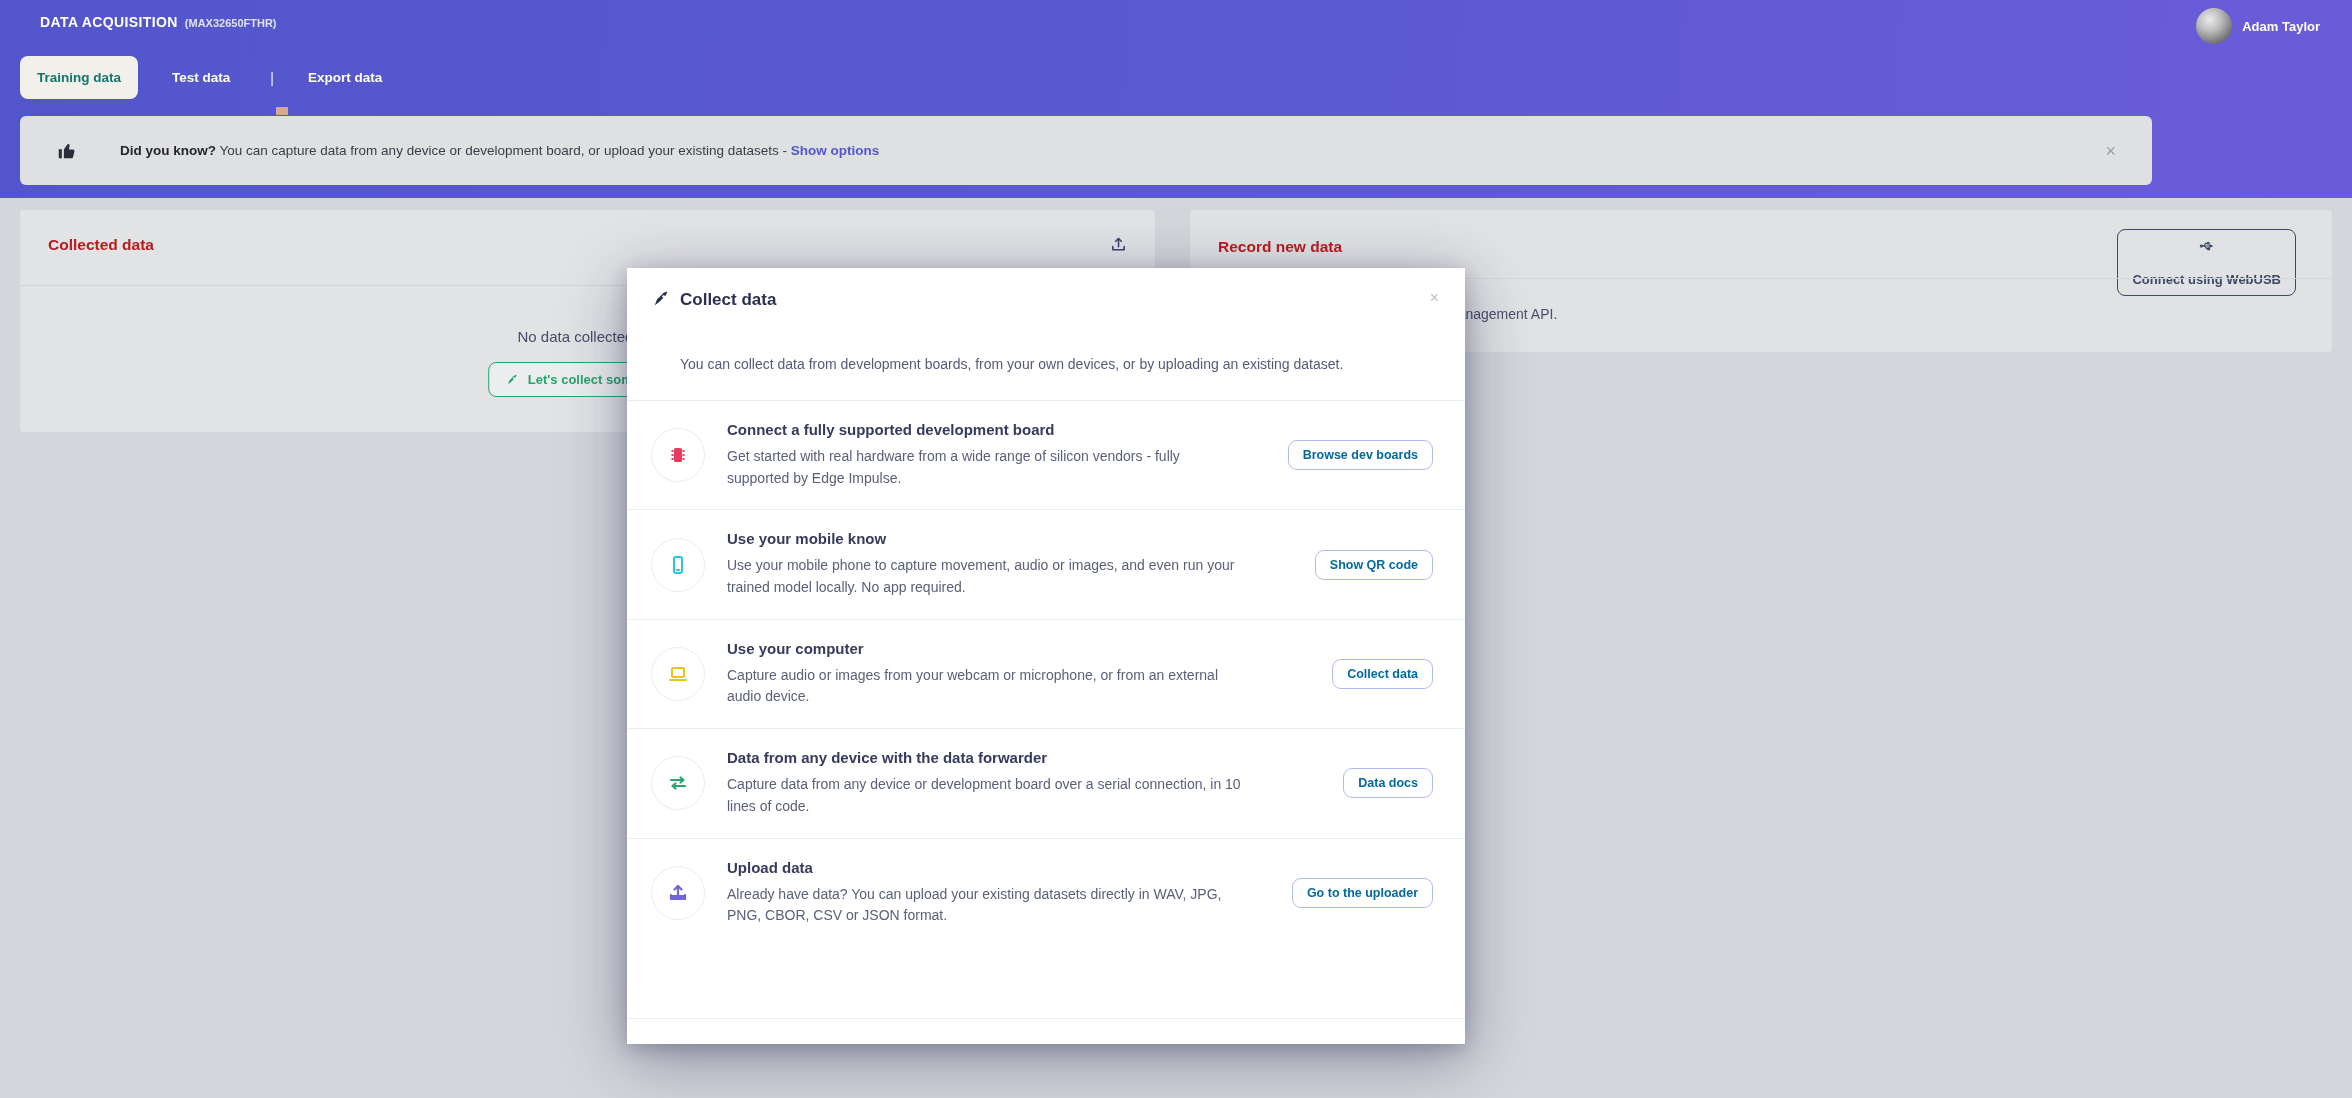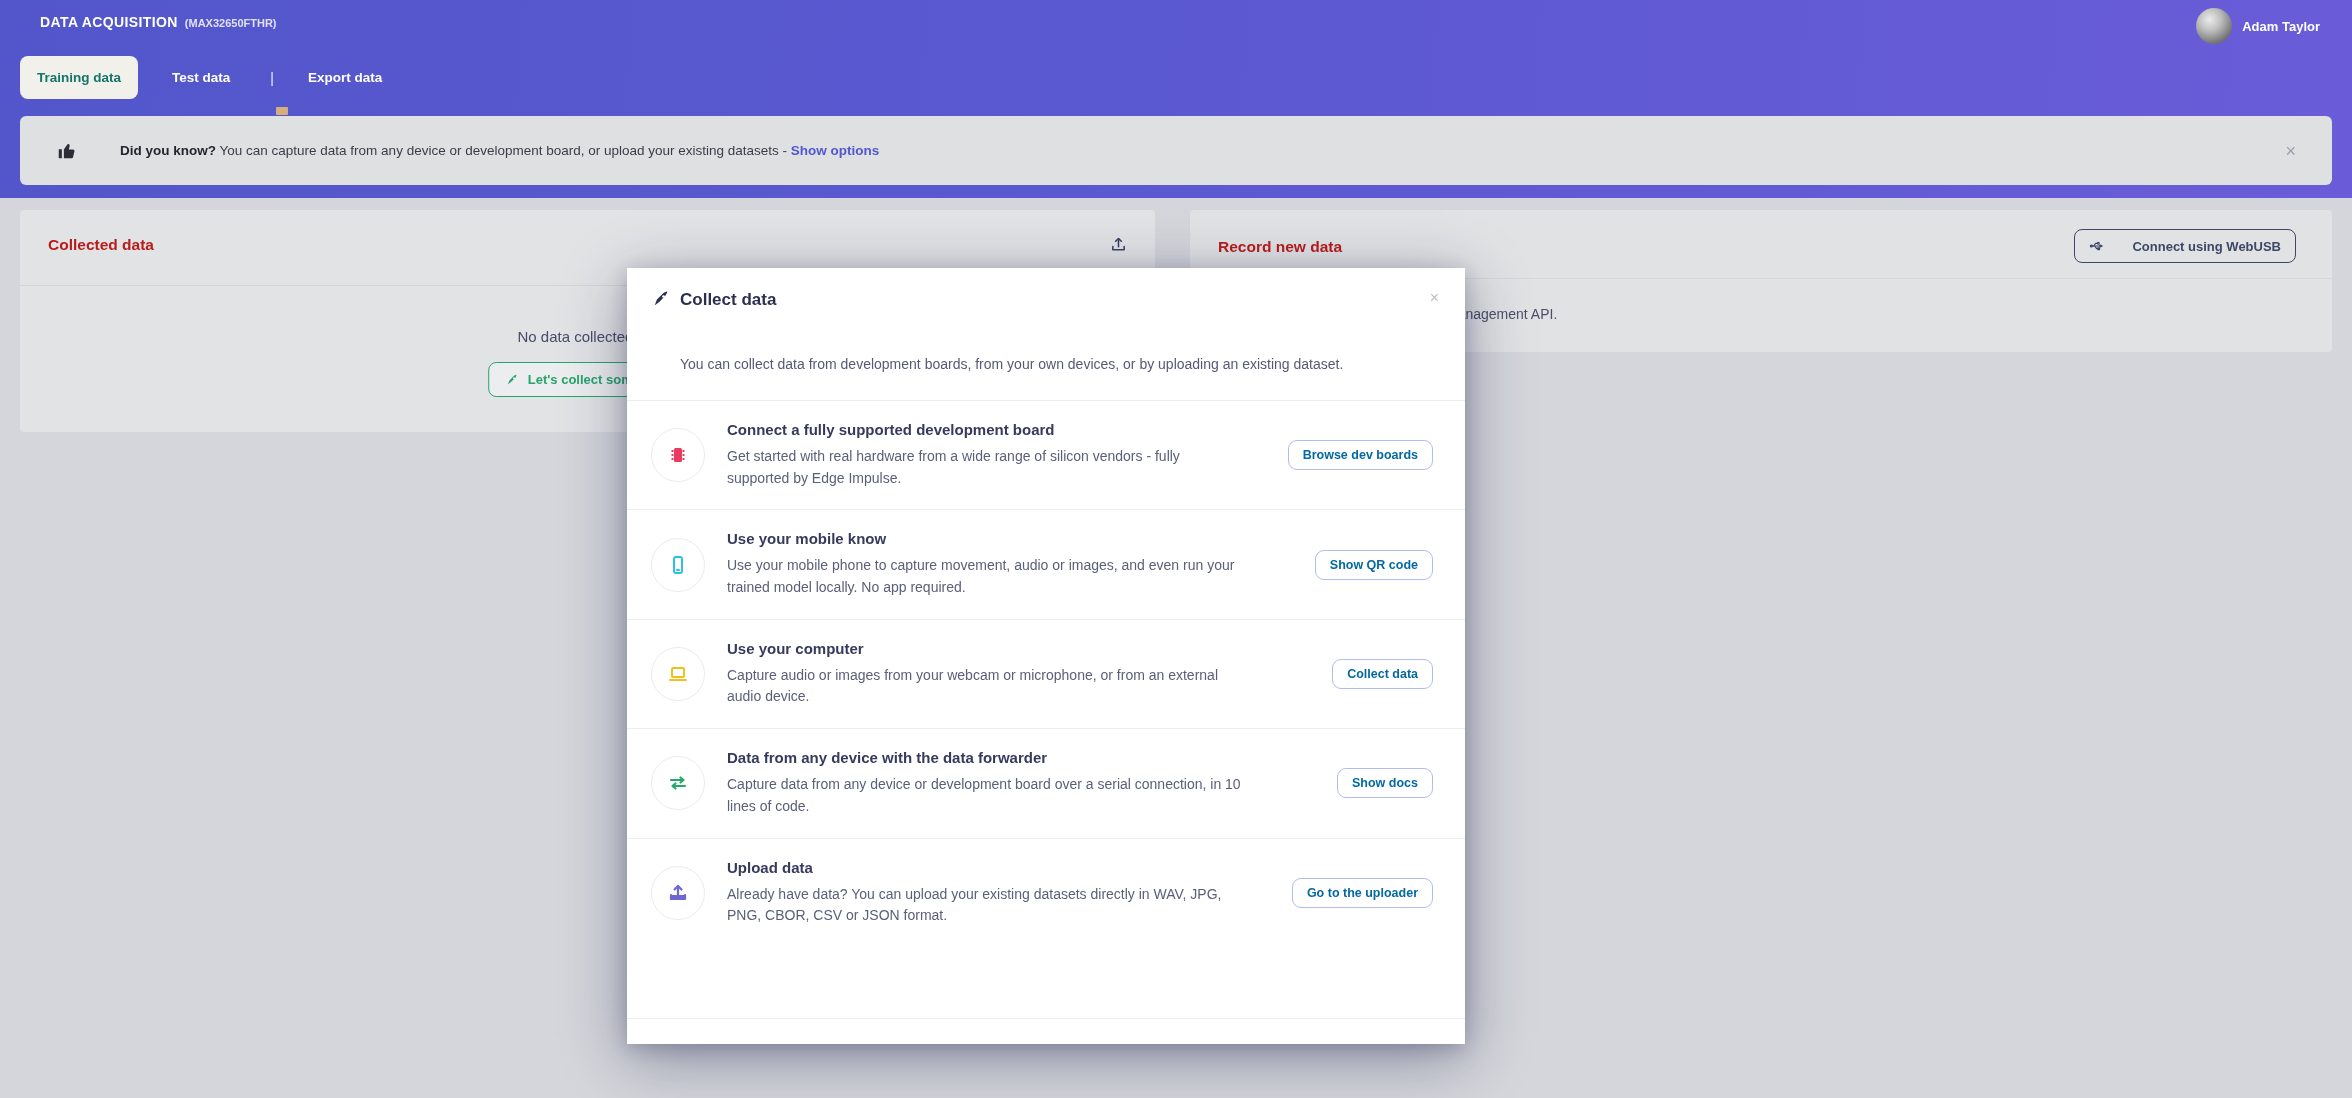--- a/index.html
+++ b/index.html
@@ -20,21 +20,21 @@
   .tabs { position:absolute; left:20px; top:56px; display:flex; align-items:center; }
   .tab-pill { background:#f1f0ea; color:#15756b; font-size:13.5px; font-weight:700;
     padding:14px 17px; border-radius:8px; }
   .tab-plain { color:#ffffff; font-size:13.5px; font-weight:700; padding:9px 0; }
   .tab-test { margin-left:34px; }
   .tab-sep { color:rgba(255,255,255,.9); margin:0 34px 0 40px; font-size:14px; }
   .artifact-mark { position:absolute; left:276px; top:107px; width:12px; height:8px;
     background:#d6ae7e; border-radius:1px; }
 
   
-  .banner { position:absolute; left:20px; top:116px; width:2312px; height:69px;
+  .banner { position:absolute; left:20px; top:116px; width:2132px; height:69px;
     background:#dfe0e2; border-radius:6px; display:flex; align-items:center; }
   .banner-icon { margin-left:36px; color:#2b2e38; display:flex; }
   .banner-text { margin-left:42px; font-size:13.5px; color:#3a3d47; }
   .banner-bold { font-weight:700; color:#25252d; }
   .banner-link { color:#5157d0; font-weight:600; cursor:pointer; }
   .banner-close { position:absolute; right:36px; top:50%; transform:translateY(-50%);
     color:#9aa0a8; font-size:18px; line-height:1; cursor:pointer; }
 
   
   .panel { position:absolute; background:#e2e3e5; border-radius:4px; }
@@ -48,22 +48,22 @@
   .empty-text { position:absolute; left:0; width:100%; top:118px; text-align:center;
     font-size:15px; color:#474c68; }
   .collect-some-btn { position:absolute; left:50%; transform:translateX(-50%); top:152px;
     display:inline-flex; align-items:center; gap:9px; border:1.5px solid #27a46d; border-radius:8px;
     background:rgba(255,255,255,.35); padding:9px 16px; color:#27a46d; font-size:13px;
     font-weight:700; cursor:pointer; white-space:nowrap; }
 
   .record-panel { left:1190px; top:210px; width:1142px; height:142px; background:#e1e2e4; }
   .record-title { position:absolute; left:28px; top:28px; }
   .webusb-btn { position:absolute; right:36px; top:19px; display:inline-flex; align-items:center;
-    gap:27px; border:1.5px solid #3d4866; border-radius:8px; padding:8px 14px; background:transparent;
-    color:#3d4866; font-size:13px; font-weight:700; cursor:pointer; white-space:nowrap; }
+    gap:18px; border:1.5px solid #3d4866; border-radius:8px; padding:8px 14px; background:transparent;
+    color:#3d4866; font-size:13px; font-weight:700; cursor:pointer; white-space:nowrap;flex-direction:column; }
   .record-divider { top:68px; background:#d6d7da; }
   .record-status { position:absolute; left:28px; top:96px; font-size:14px; color:#4a4f6a; }
 
   
   .modal { position:absolute; left:627px; top:268px; width:838px; height:776px; background:#ffffff;
     border-radius:0; box-shadow:0 14px 60px rgba(25,28,70,.40), 0 4px 18px rgba(25,28,70,.22); }
   .modal-header-icon { position:absolute; left:24px; top:21px; color:#2c2f52; }
   .modal-title { position:absolute; left:53px; top:22px; font-size:17px; font-weight:700; color:#2c2f52; }
   .modal-close { position:absolute; right:26px; top:22px; color:#b9bec8; font-size:16px;
     line-height:1; cursor:pointer; }
@@ -220,21 +220,21 @@
           <path d="M5 9h12"></path>
             <path d="M14.5 6.5L17.5 9l-3 2.5"></path>
           <path d="M19 15H7"></path>
             <path d="M9.5 12.5L6.5 15l3 2.5"></path>
         </svg>
       </div>
       <div class="m-content">
         <div class="m-title">Data from any device with the data forwarder</div>
         <div class="m-desc">Capture data from any device or development board over a serial connection, in 10 lines of code.</div>
       </div>
-      <button class="m-btn">Show docs</button>
+      <button class="m-btn">Data docs</button>
     </div>
 
     <div class="m-row">
       <div class="icon-circle" style="color: rgb(111, 102, 214);">
         <svg width="24" height="24" viewBox="0 0 24 24" fill="none" stroke="currentColor" stroke-width="2.2" stroke-linecap="round" stroke-linejoin="round">
           <path d="M12 14V5"></path>
             <path d="M8.5 8.5L12 5l3.5 3.5"></path>
             <path d="M5 14v4h14v-4" fill="currentColor"></path>
         </svg>
       </div>

